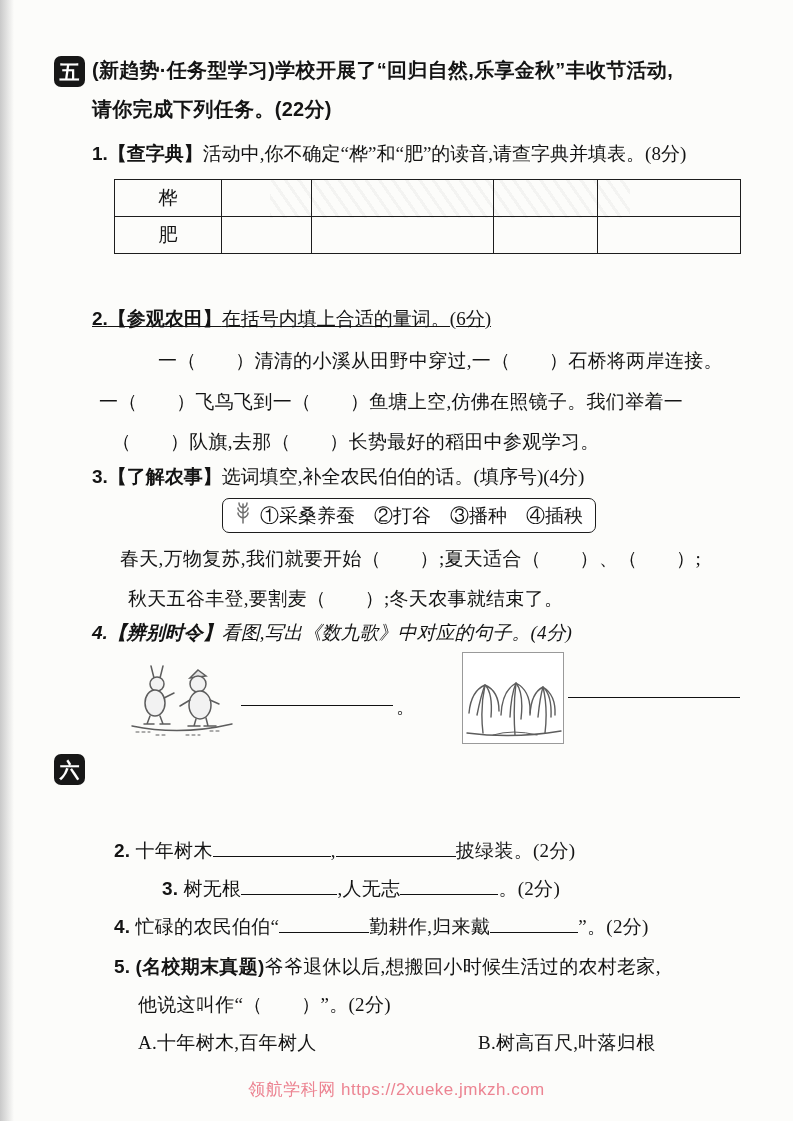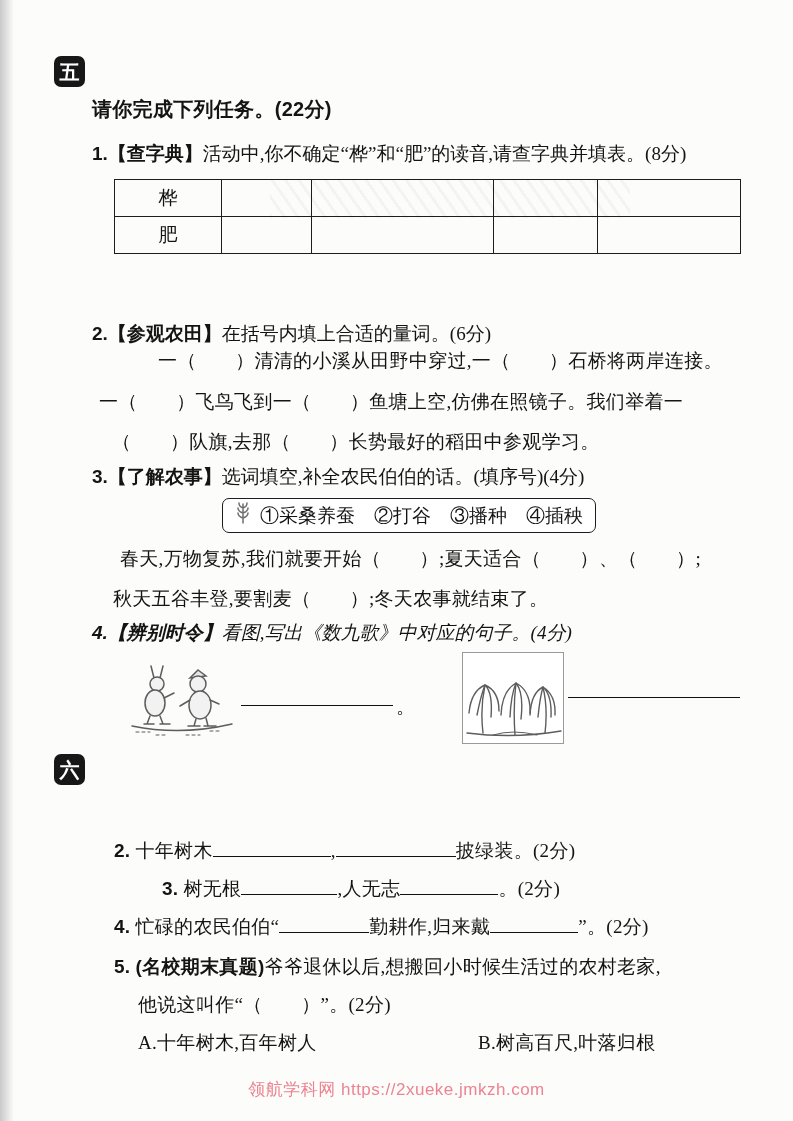--- a/index.html
+++ b/index.html
@@ -42,20 +42,21 @@
     font-family:"Liberation Sans","DejaVu Sans",sans-serif;
   }
 </style>
 </head>
 <body>
 
 <div class="page">
   <div class="edge-shade"></div>
 
   <div class="sec-marker" style="left:54px;top:56px;">五</div>
+  <div class="abs sec-title" style="left:92px;top:57px;">(新趋势·任务型学习)学校开展了“回归自然,乐享金秋”丰收节活动,</div>
   <div class="abs sec-title" style="left:92px;top:96px;">请你完成下列任务。(22分)</div>
 
   <div class="abs qhead" style="left:92px;top:141px;">
     <span class="num">1.</span><span class="tag">【查字典】</span><span>活动中,你不确定“桦”和“肥”的读音,请查字典并填表。(8分)</span>
   </div>
 
   <div class="watermark" style="left:270px;top:180px;width:360px;height:38px;"></div>
 
   <div class="abs" style="left:114px;top:179px;">
     <table class="lookup">
@@ -78,40 +79,40 @@
         <td class="char">肥</td>
         <td></td>
         <td></td>
         <td></td>
         <td></td>
       </tr>
     </tbody>
       </table>
   </div>
 
-  <div class="abs qhead" style="left:92px;top:321px;">
+  <div class="abs qhead" style="left:92px;top:306px;text-decoration:underline;">
     <span class="num">2.</span><span class="tag">【参观农田】</span><span>在括号内填上合适的量词。(6分)</span>
   </div>
   <div class="abs body-line" style="left:158px;top:348px;">一（　　）清清的小溪从田野中穿过,一（　　）石桥将两岸连接。</div>
   <div class="abs body-line" style="left:99px;top:389px;">一（　　）飞鸟飞到一（　　）鱼塘上空,仿佛在照镜子。我们举着一</div>
   <div class="abs body-line" style="left:112px;top:429px;">（　　）队旗,去那（　　）长势最好的稻田中参观学习。</div>
 
   <div class="abs qhead" style="left:92px;top:464px;">
     <span class="num">3.</span><span class="tag">【了解农事】</span><span>选词填空,补全农民伯伯的话。(填序号)(4分)</span>
   </div>
   <div class="opt-box" style="left:222px;top:498px;">
     <span>
       <svg width="16" height="22" viewBox="0 0 16 22">
         <path d="M8 2 V21 M8 6 C5 5 4 3 4 1 M8 6 C11 5 12 3 12 1 M8 11 C5 10 3 8 3 6 M8 11 C11 10 13 8 13 6 M8 16 C5 15 3 13 3 11 M8 16 C11 15 13 13 13 11" stroke="#6f6f6f" fill="none" stroke-width="1.5" stroke-linecap="round"></path>
       </svg>
     </span>
     <span>①采桑养蚕　②打谷　③播种　④插秧</span>
   </div>
   <div class="abs body-line" style="left:120px;top:546px;">春天,万物复苏,我们就要开始（　　）;夏天适合（　　）、（　　）;</div>
-  <div class="abs body-line" style="left:113px;top:586px;">秋天五谷丰登,要割麦（　　）;冬天农事就结束了。</div>
+  <div class="abs body-line" style="left:128px;top:586px;">秋天五谷丰登,要割麦（　　）;冬天农事就结束了。</div>
 
   <div class="abs qhead" style="left:92px;top:620px;font-style:italic;">
     <span class="num">4.</span><span class="tag">【辨别时令】</span><span>看图,写出《数九歌》中对应的句子。(4分)</span>
   </div>
 
   <div class="illus" style="left:126px;top:656px;width:110px;height:85px;">
     <svg width="110" height="85" viewBox="0 0 110 85">
       <g stroke="#5d5d5d" fill="none" stroke-width="1.5" stroke-linecap="round">
         <path d="M6 70 Q55 80 106 68"></path>
         <path d="M10 76 h14 M30 79 h12 M60 79 h14 M84 75 h12" stroke-width="1" stroke-dasharray="3 3"></path>

